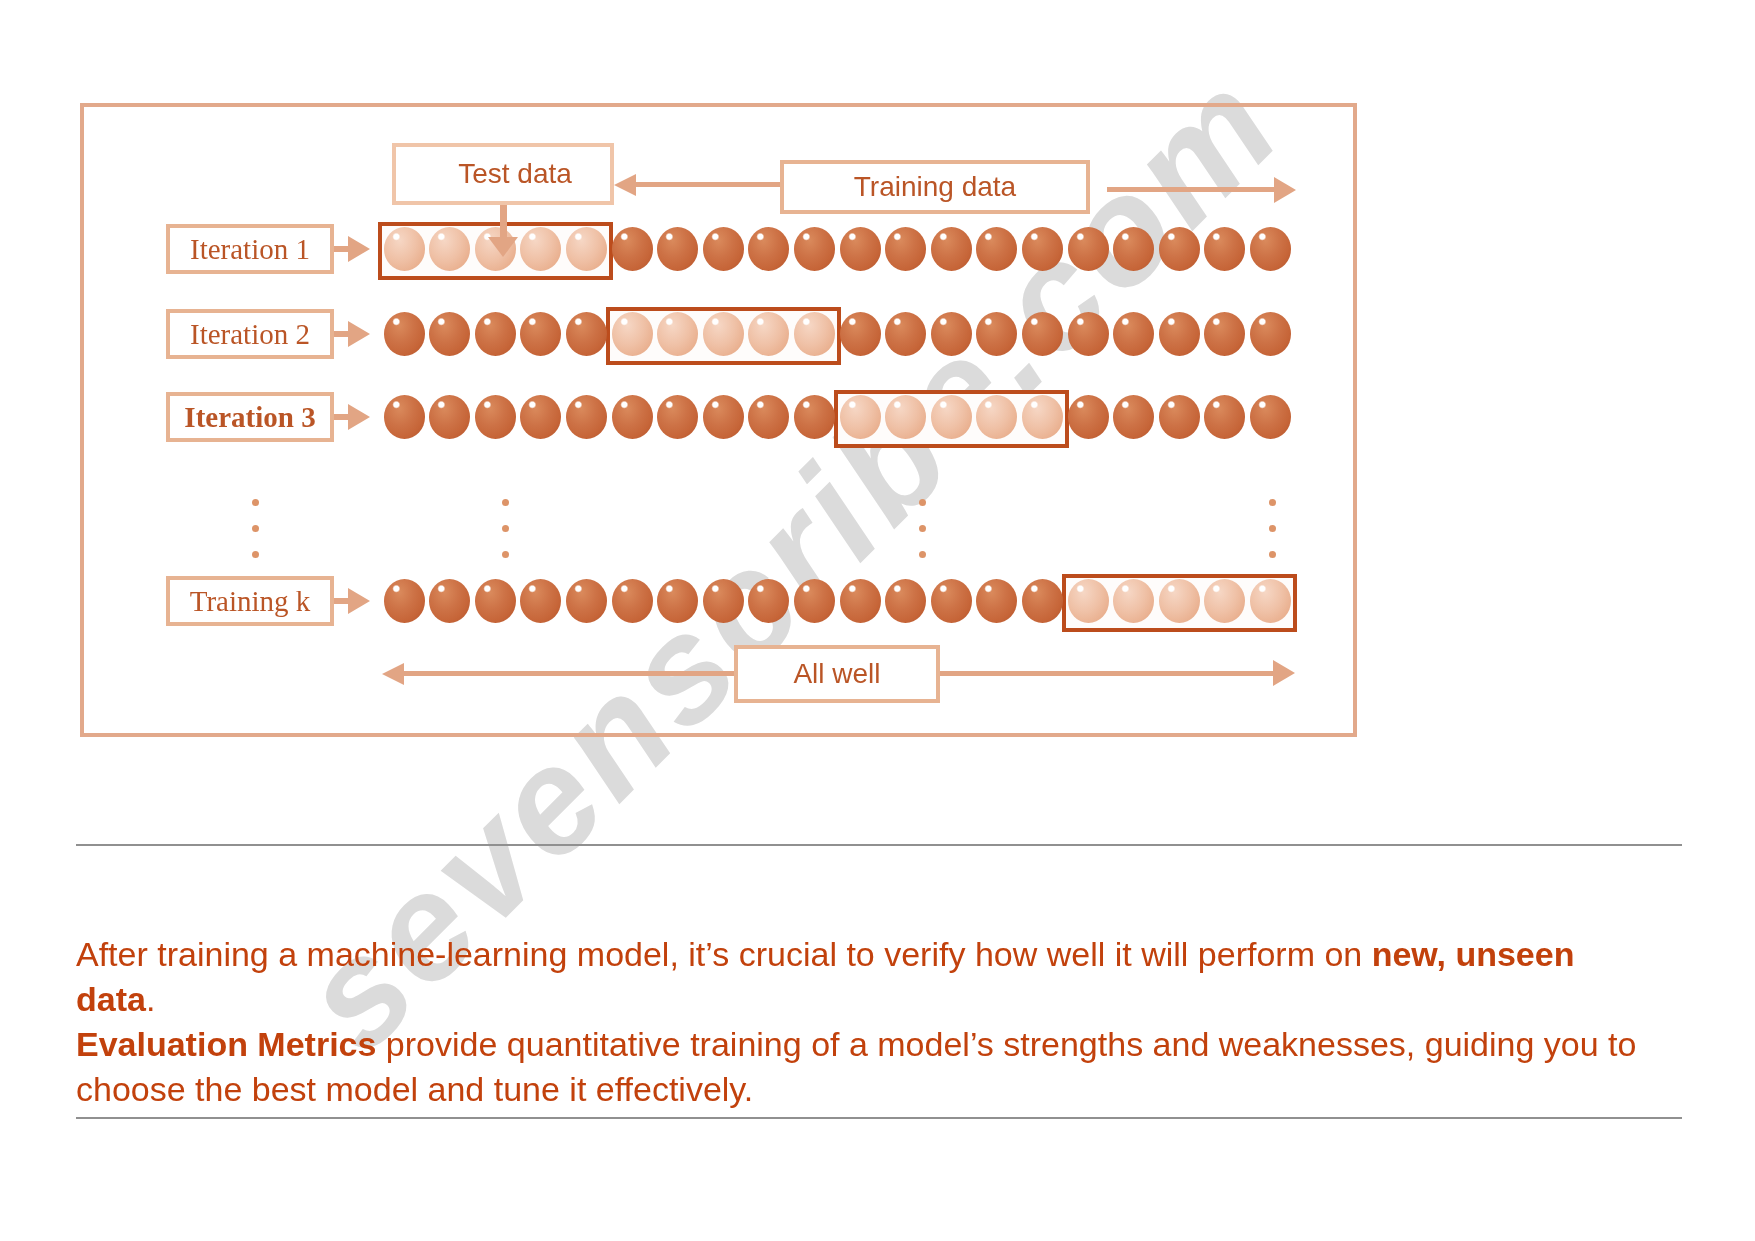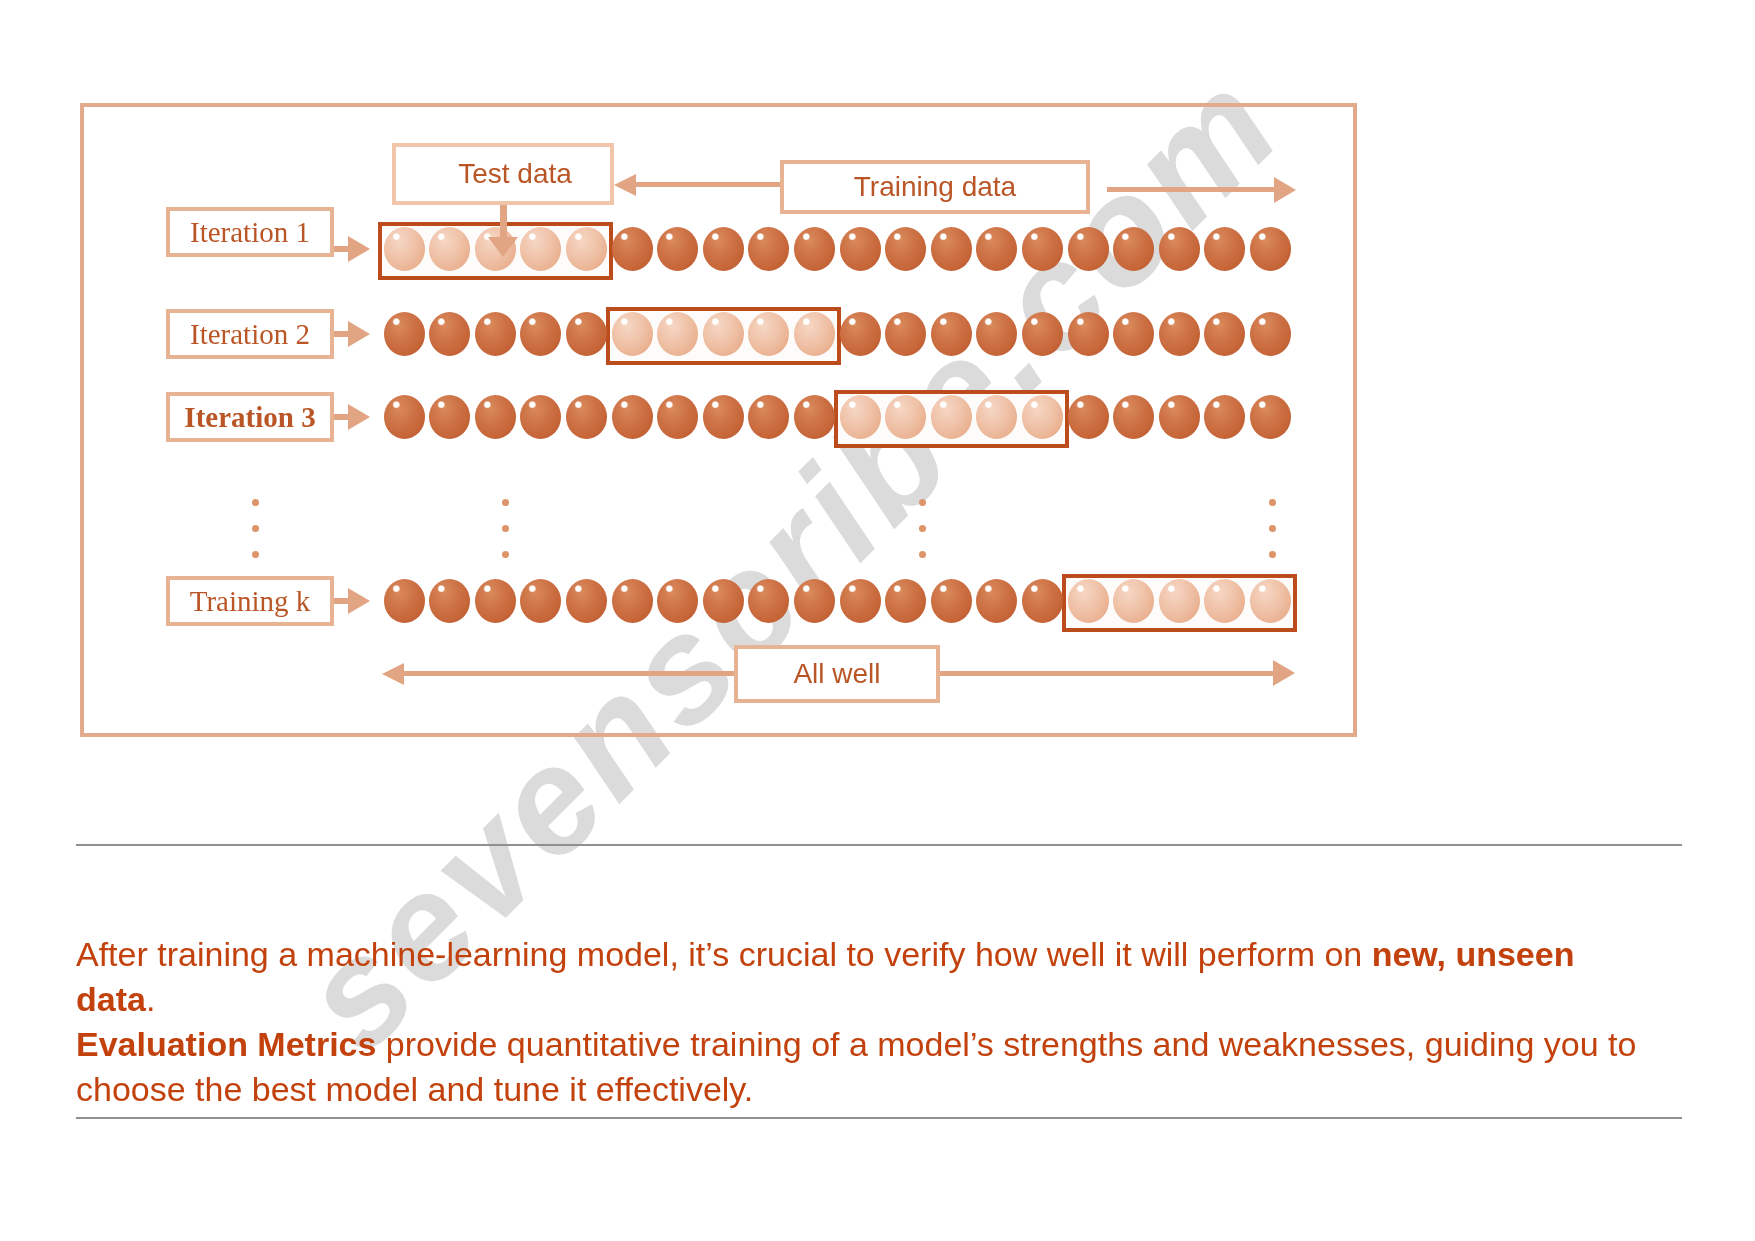--- a/index.html
+++ b/index.html
@@ -82,21 +82,21 @@
       <div class="aline" style="left:1023px;top:80px;width:168px;height:5px;"></div>
       <div class="ahead right" style="left:1190px;top:70px;"></div>
     </div>
 
     <div style="position:absolute;z-index:4;">
       <div class="aline" style="left:416px;top:98px;width:7px;height:34px;"></div>
       <div class="ahead down" style="left:404px;top:130px;"></div>
     </div>
 
     <div id="rows">
-        <div class="lbl-box serif-lbl iter-box" style="position: absolute; top: 100px;">
+        <div class="lbl-box serif-lbl iter-box" style="position: absolute; top: 117px;">
           <span>Iteration 1</span>
         </div>
         <div style="position: absolute;">
           <div class="aline" style="left: 250px; top: 139px; width: 16px; height: 6px;"></div>
           <div class="ahead right" style="left: 264px; top: 129px;"></div>
         </div>
         <div class="fold-box" style="left: 294px; top: 115px; width: 235.4px; height: 58px;"></div>
         <div class="circle light" style="left: 299.5px; top: 120px;"></div>
         <div class="circle light" style="left: 345.1px; top: 120px;"></div>
         <div class="circle light" style="left: 390.7px; top: 120px;"></div>

